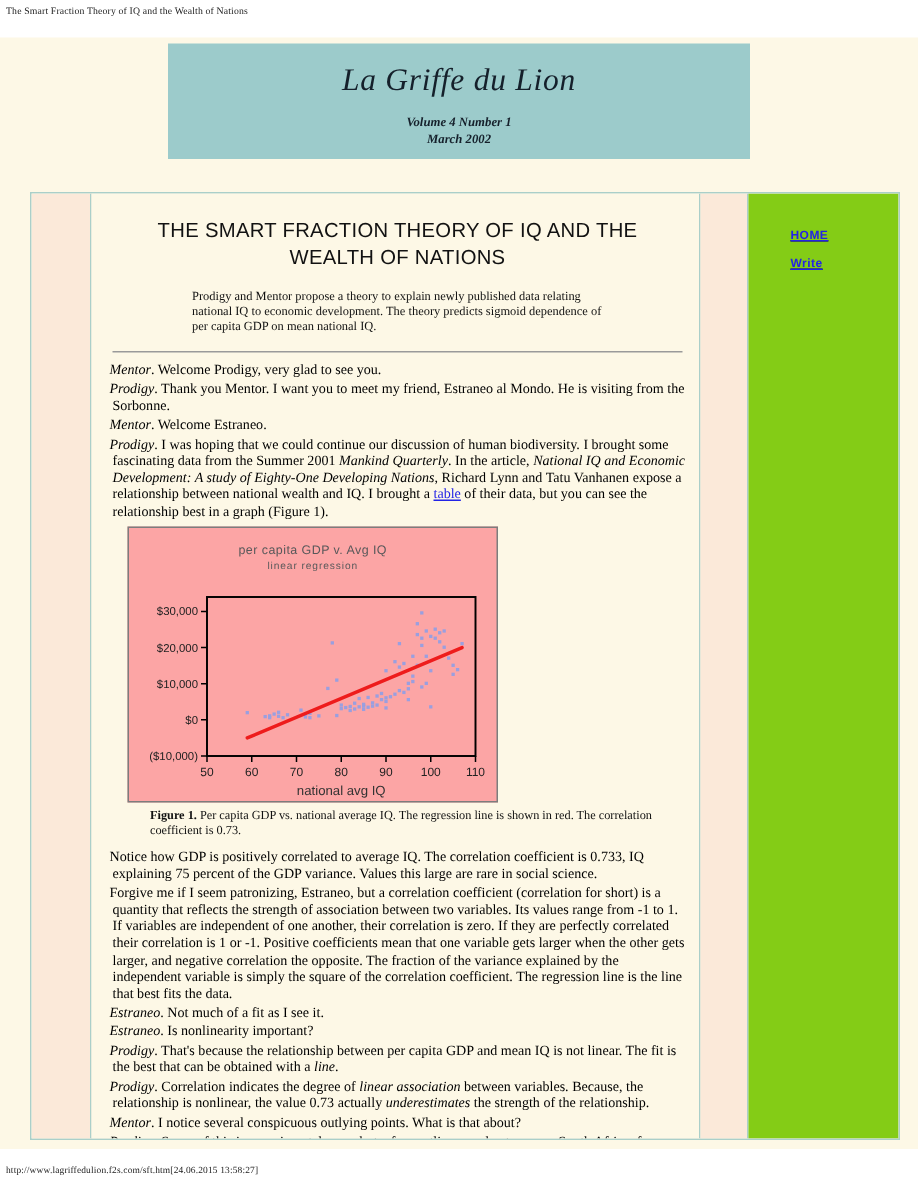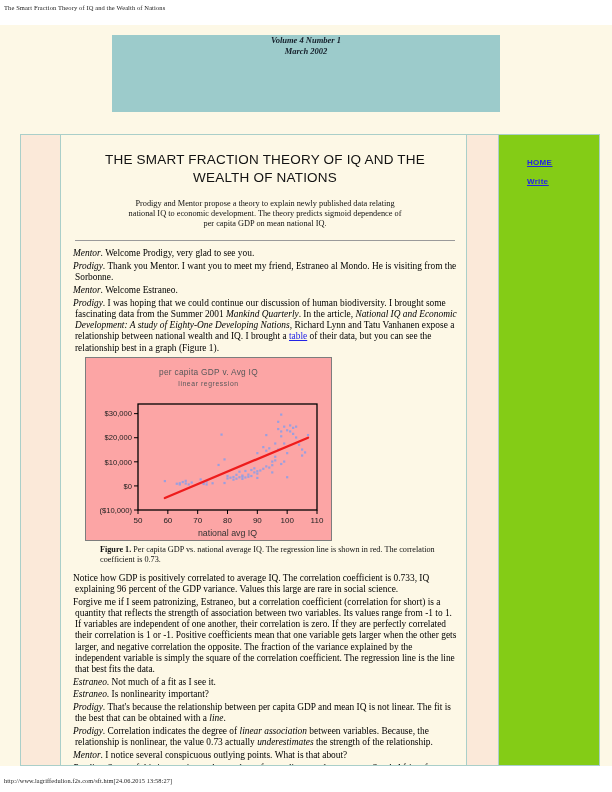--- a/index.html
+++ b/index.html
@@ -36,21 +36,21 @@
   .col-spacer-mid   { width:31px; background:#fbe9d9; border-right:1px solid #aacfc9; }
   .col-sidebar      { flex:1; background:#84cc16;text-decoration:underline; }
 
   .article-title {
     font-family:"Liberation Sans", sans-serif; font-weight:400;
     font-size:13.5px; line-height:1.32; text-align:center;
     max-width:345px; margin:16px auto 0 auto; color:#121212; letter-spacing:0.2px;
   }
   .abstract {
     width:274px; margin:12px auto 0 auto;
-    font-size:8.3px; line-height:1.2; color:#111;text-align:center;
+    font-size:8.3px; line-height:1.2; color:#111;
   }
   .rule {
     border:none; border-top:1px solid #9a9a9a; margin:12px 2px 7px 2px;
   }
   .para {
     margin:0 0 1.5px 0; padding-left:2px; text-indent:-2px;
     font-size:9.4px; line-height:11.2px; color:#000;
   }
   .it { font-style:italic; }
   .bd { font-weight:bold; }
@@ -86,20 +86,21 @@
   }
 </style>
 </head>
 <body>
 
 <div class="doc-header">The Smart Fraction Theory of IQ and the Wealth of Nations</div>
 
 <div class="cream-band">
 
   <div class="masthead">
+    <div class="masthead-title">La Griffe du Lion</div>
     <div class="masthead-vol">Volume 4  Number 1</div>
     <div class="masthead-date">March 2002</div>
   </div>
 
   <div class="layout">
     <div class="col-spacer-left"></div>
 
     <div class="col-main">
       <div class="article-title">THE SMART FRACTION THEORY OF IQ AND THE WEALTH OF NATIONS</div>
       <div class="abstract">Prodigy and Mentor propose a theory to explain newly published data relating national IQ to economic development. The theory predicts sigmoid dependence of per capita GDP on mean national IQ.</div>
@@ -223,21 +224,21 @@
             <rect x="217.96666666666667" y="92.32272727272728" width="2.2" height="2.2" fill="#9a9fdf"></rect>
             <rect x="220.95000000000002" y="74.97727272727273" width="2.2" height="2.2" fill="#9a9fdf"></rect>
             <line x1="78.85" y1="138.95454545454547" x2="222.05" y2="78.72727272727273" stroke="#ee1c1c" stroke-width="2.3" stroke-linecap="round"></line>
             <text x="141.5" y="177" text-anchor="middle" font-family="Liberation Sans, sans-serif" font-size="8.8" fill="#333">national avg IQ</text>
           </svg>
       </div>
 
       <div class="caption"><span class="bd">Figure 1.</span><span class="">  Per capita GDP vs. national average IQ. The regression line is shown in red. The correlation coefficient is 0.73.</span></div>
 
       <div>
-          <p class="para"><span class="">Notice how GDP is positively correlated to average IQ. The correlation coefficient is 0.733, IQ explaining 96 percent of the GDP variance. Values this large are rare in social science.</span></p>
+          <p class="para"><span class="">Notice how GDP is positively correlated to average IQ. The correlation coefficient is 0.733, IQ explaining 75 percent of the GDP variance. Values this large are rare in social science.</span></p>
           <p class="para"><span class="">Forgive me if I seem patronizing, Estraneo, but a correlation coefficient (correlation for short) is a quantity that reflects the strength of association between two variables. Its values range from -1 to 1. If variables are independent of one another, their correlation is zero. If they are perfectly correlated their correlation is 1 or -1. Positive coefficients mean that one variable gets larger when the other gets larger, and negative correlation the opposite. The fraction of the variance explained by the independent variable is simply the square of the correlation coefficient. The regression line is the line that best fits the data.</span></p>
           <p class="para"><span class="it">Estraneo</span><span class="">.  Not much of a fit as I see it.</span></p>
           <p class="para"><span class="it">Estraneo</span><span class="">.  Is nonlinearity important?</span></p>
           <p class="para"><span class="it">Prodigy</span><span class="">.  That's because the relationship between per capita GDP and mean IQ is not linear. The fit is the best that can be obtained with a </span><span class="it">line</span><span class="">.</span></p>
           <p class="para"><span class="it">Prodigy</span><span class="">.  Correlation indicates the degree of </span><span class="it">linear association</span><span class=""> between variables. Because, the relationship is nonlinear, the value 0.73 actually </span><span class="it">underestimates</span><span class=""> the strength of the relationship.</span></p>
           <p class="para"><span class="it">Mentor</span><span class="">.  I notice several conspicuous outlying points. What is that about?</span></p>
           <p class="para"><span class="it">Prodigy</span><span class="">.  Some of this is experimental error, but a few outliers are due to cause. South Africa, for example, is the world's largest producer of platinum, gold, chromium and diamonds. None of this</span></p>
         </div>
     </div>
 

